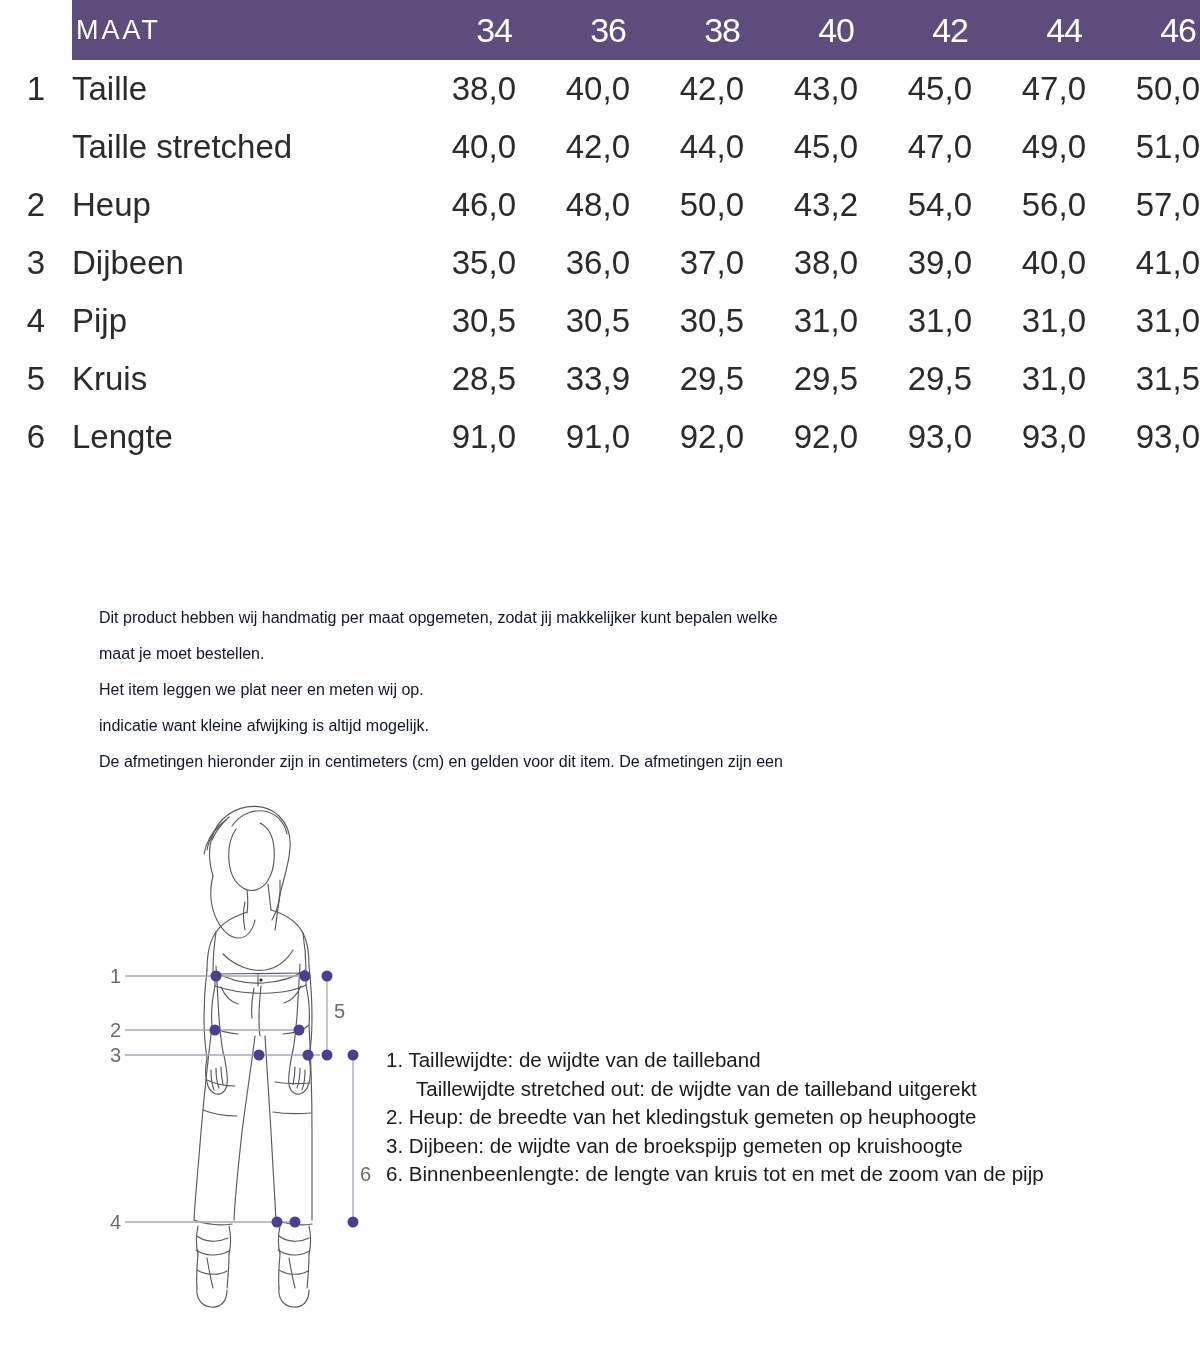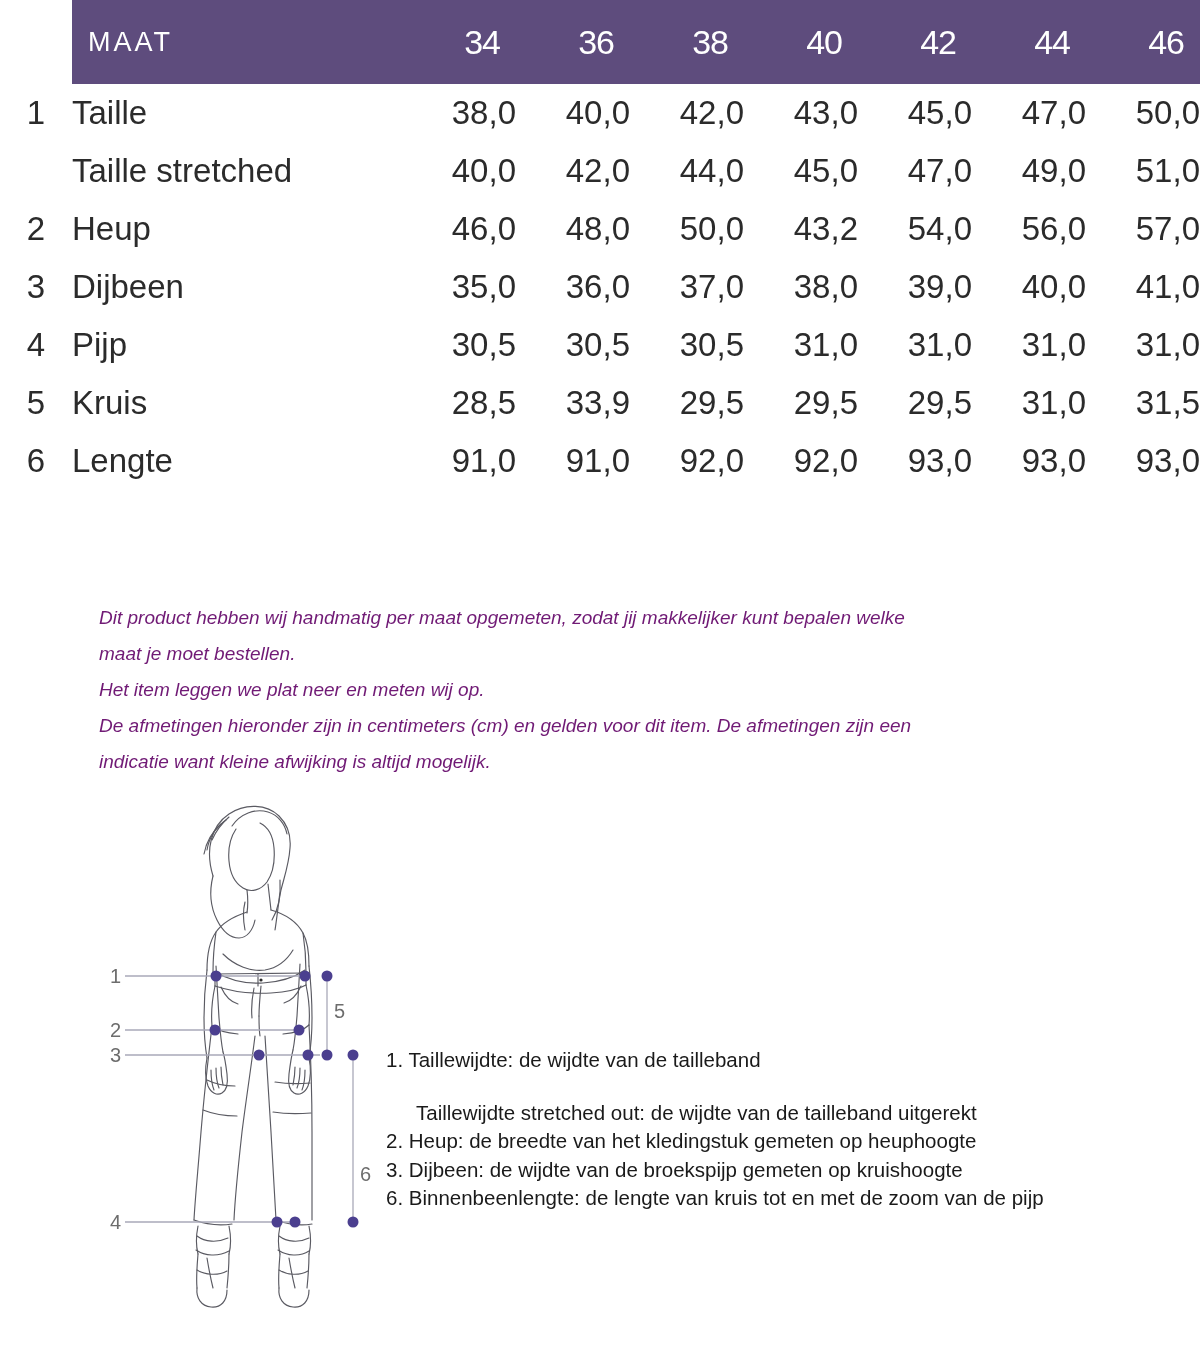--- a/index.html
+++ b/index.html
@@ -30,21 +30,21 @@
   }
   table.sizes col.c-num   { width: 72px; }
   table.sizes col.c-label { width: 330px; }
   table.sizes col.c-size  { width: 114px; }
 
   table.sizes thead tr {
     background: #5e4c7d;
   }
   table.sizes thead th {
     height: 52px;
-    padding: 16px;
+    padding: 4px;
     vertical-align: middle;
     color: #ffffff;
     font-weight: normal;
   }
   th.head-spacer { background: #ffffff; }
   th.head-maat {
     text-align: left;
     font-size: 27px;
     letter-spacing: 3px;
     font-weight: 300;
@@ -75,25 +75,24 @@
   td.row-val {
     text-align: right;
   }
 
   
   .description {
     position: absolute;
     left: 99px;
     top: 600px;
     width: 870px;
-    font-size: 19px;
+    font-size: 16px;
     line-height: 36px;
-    color: #701a75;
+    color: #0f172a;
     font-weight: 400;
-    font-style: italic;
   }
   .description p { margin: 0; }
 
   
   .figure-area {
     position: absolute;
     left: 0;
     top: 780px;
     width: 1200px;
     height: 540px;
@@ -118,21 +117,21 @@
   .legend {
     position: absolute;
     left: 386px;
     top: 1046px;
     width: 700px;
     font-size: 20.5px;
     line-height: 28.5px;
     color: #1a1a1a;
   }
   .legend-item { white-space: nowrap; }
-  .legend-item.sub { padding-left: 30px; margin-top: 24px; }
+  .legend-item.sub { padding-left: 30px; }
 </style>
 </head>
 <body>
 
 <div class="size-table">
   <table class="sizes">
     <colgroup>
       <col class="c-num">
         <col class="c-label">
       <col class="c-size">
@@ -235,22 +234,22 @@
         <td class="row-val">93,0</td>
       </tr>
     </tbody>
   </table>
 </div>
 
 <div class="description">
   <p>Dit product hebben wij handmatig per maat opgemeten, zodat jij makkelijker kunt bepalen welke</p>
   <p>maat je moet bestellen.</p>
   <p>Het item leggen we plat neer en meten wij op.</p>
+  <p>indicatie want kleine afwijking is altijd mogelijk.</p>
   <p>De afmetingen hieronder zijn in centimeters (cm) en gelden voor dit item. De afmetingen zijn een</p>
-  <p>indicatie want kleine afwijking is altijd mogelijk.</p>
 </div>
 
 <div class="figure-area">
   <svg class="figure-svg" viewBox="0 0 290 530">
     <g fill="none" stroke="#5a5a62" stroke-width="1.15" stroke-linecap="round" stroke-linejoin="round">
 
       <path d="M118 96 C110 70 116 46 134 34 C150 23 172 24 184 36 C193 45 196 57 195 68
                C194 84 189 98 186 110 C183 124 182 138 180 150"></path>
       <path d="M118 96 C114 112 116 128 122 140 C128 152 136 158 144 158
                C152 158 158 150 160 140"></path>

